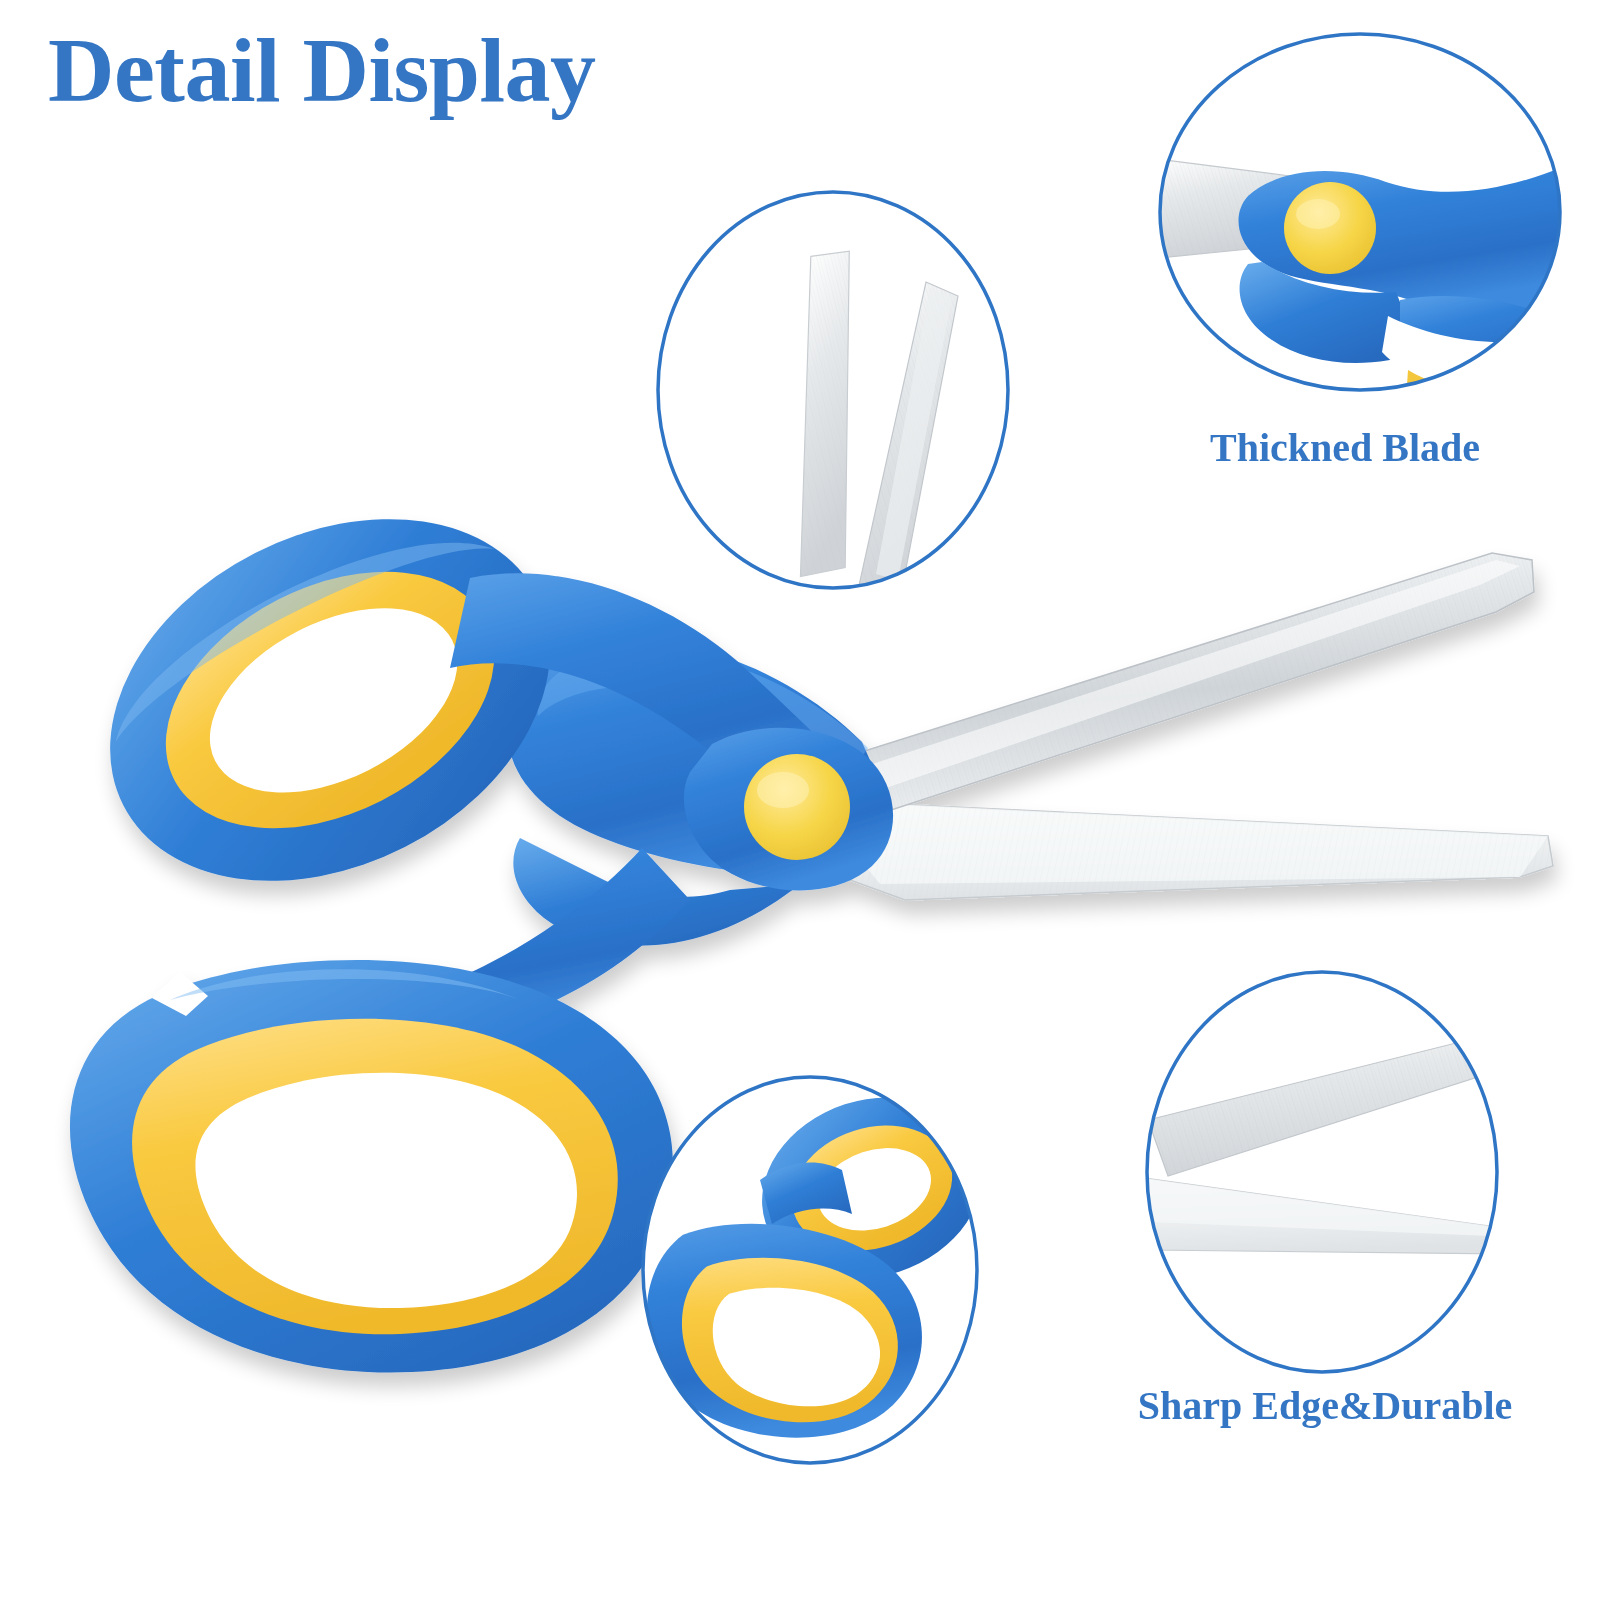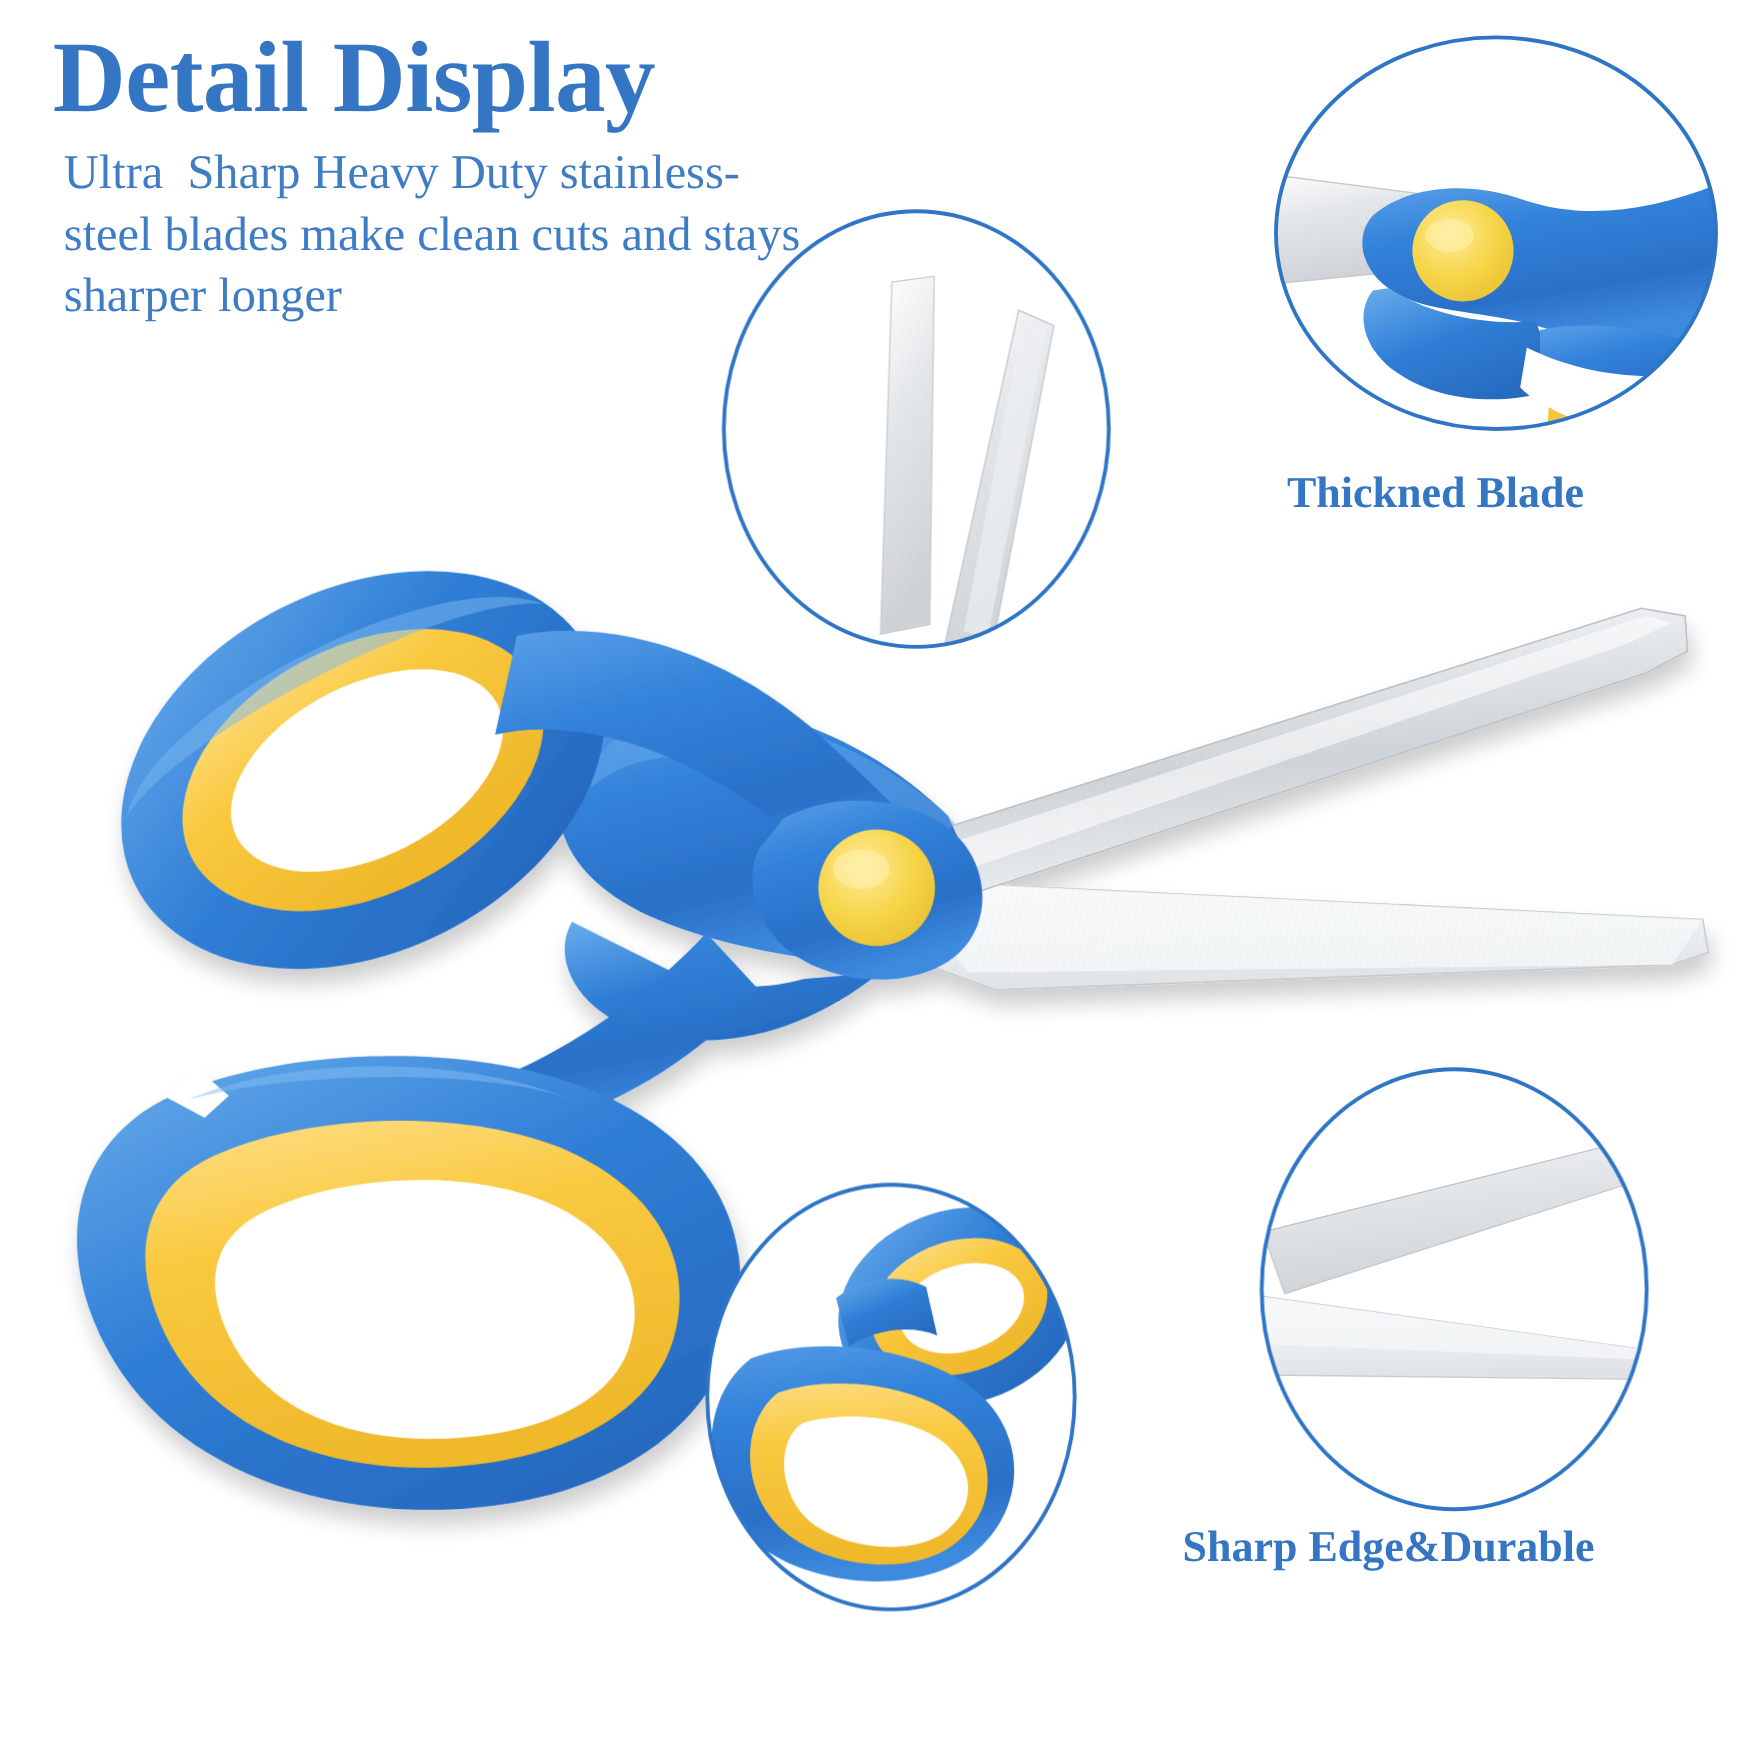--- a/index.html
+++ b/index.html
@@ -15,21 +15,21 @@
     font-size:92px;line-height:1.05;font-weight:700;color:#3476c4;
     letter-spacing:-0.5px;margin:0;white-space:nowrap;
   }
   .hdr-sub{
     margin:10px 0 0 10px;font-size:44px;line-height:1.28;
     color:#3e7cc4;font-weight:400;width:690px;white-space:pre-wrap;
   }
 
   .cap{
     position:absolute;font-weight:700;color:#3476c4;
-    font-size:40px;white-space:nowrap;
+    font-size:40px;white-space:nowrap;text-align:center;
   }
   .cap-reinf{left:640px;top:574px;width:470px;}
   .cap-thick{left:1170px;top:424px;width:350px;}
   .cap-sharp{left:1075px;top:1382px;width:500px;}
   .cap-handle{left:570px;top:1494px;width:460px;}
 
   svg.art{position:absolute;left:0;top:0;width:1600px;height:1600px;
           pointer-events:none;}
 </style>
 </head>
@@ -271,21 +271,20 @@
 
         <path d="M760,1180 C 788,1160 818,1158 842,1170
                  L 852,1214 C 828,1204 796,1208 772,1224 Z" fill="url(#blueGrip2)"></path>
       </g>
       <ellipse cx="810" cy="1270" rx="167" ry="193" fill="none" stroke="#2f75c6" stroke-width="3.5"></ellipse>
     </g>
   </svg>
 
   <div class="hdr">
     <h1 class="hdr-title">Detail Display</h1>
-    <p class="hdr-sub">Ultra  Sharp Heavy Duty stainless-steel blades make clean cuts and stays sharper longer</p>
   </div>
 
 
   <div class="cap cap-thick">Thickned Blade</div>
 
   <div class="cap cap-sharp">Sharp Edge&amp;Durable</div>
 
 
 </div>
 

